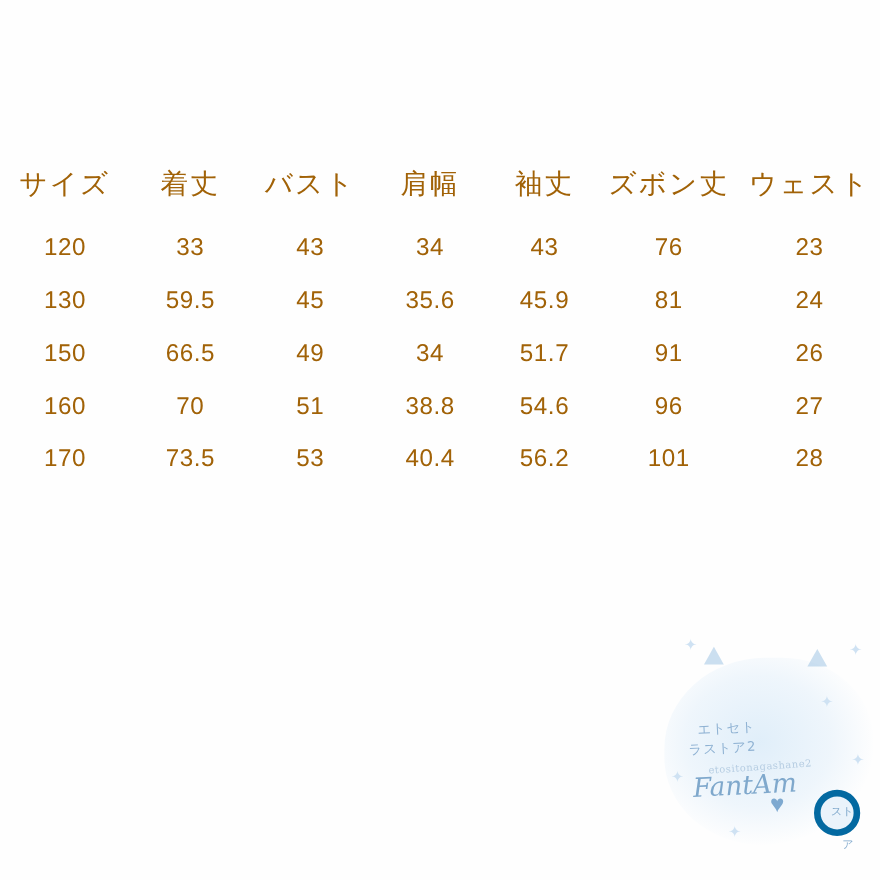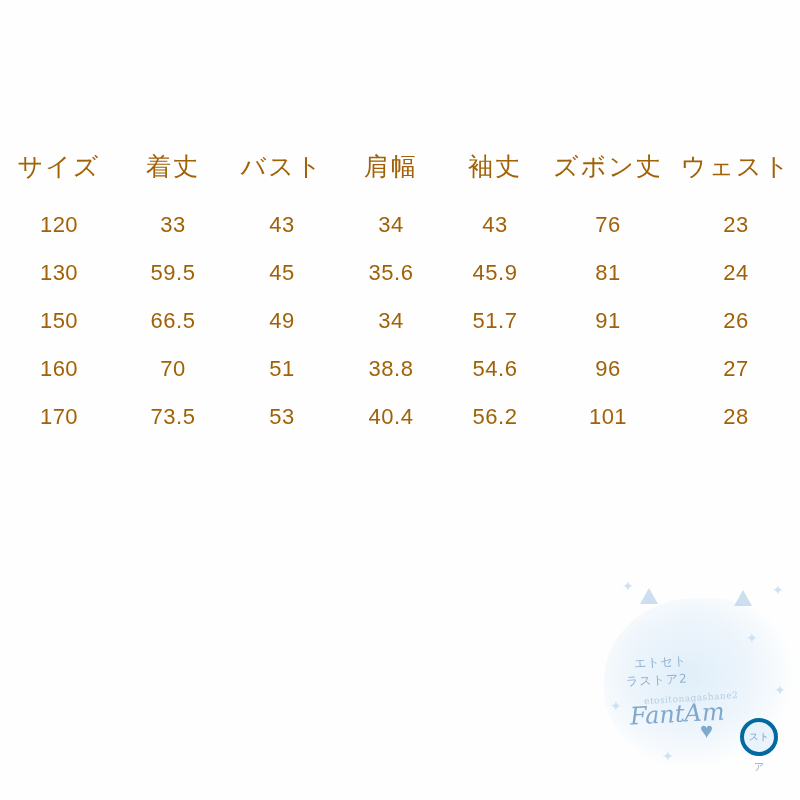--- a/index.html
+++ b/index.html
@@ -126,25 +126,25 @@
     font-size: 22px;
   }
   .wm-badge {
     position: absolute;
     left: 144px;
     top: 148px;
     width: 30px;
     height: 30px;
     border-radius: 50%;
     background: #eaf3fb;
-    border: 4px solid #0369a1;
+    border: 6px solid #0369a1;
     color: #7fa8cc;
     font-size: 10px;
     line-height: 30px;
-    text-align: center;
+    text-align: right;
     letter-spacing: 0;
   }
   .wm-tri {
     position: absolute;
     width: 0; height: 0;
     border-left: 9px solid transparent;
     border-right: 9px solid transparent;
     border-bottom: 16px solid rgba(160,196,228,0.55);
   }
   .wm-tri.t1 { left: 44px; top: 18px; }

